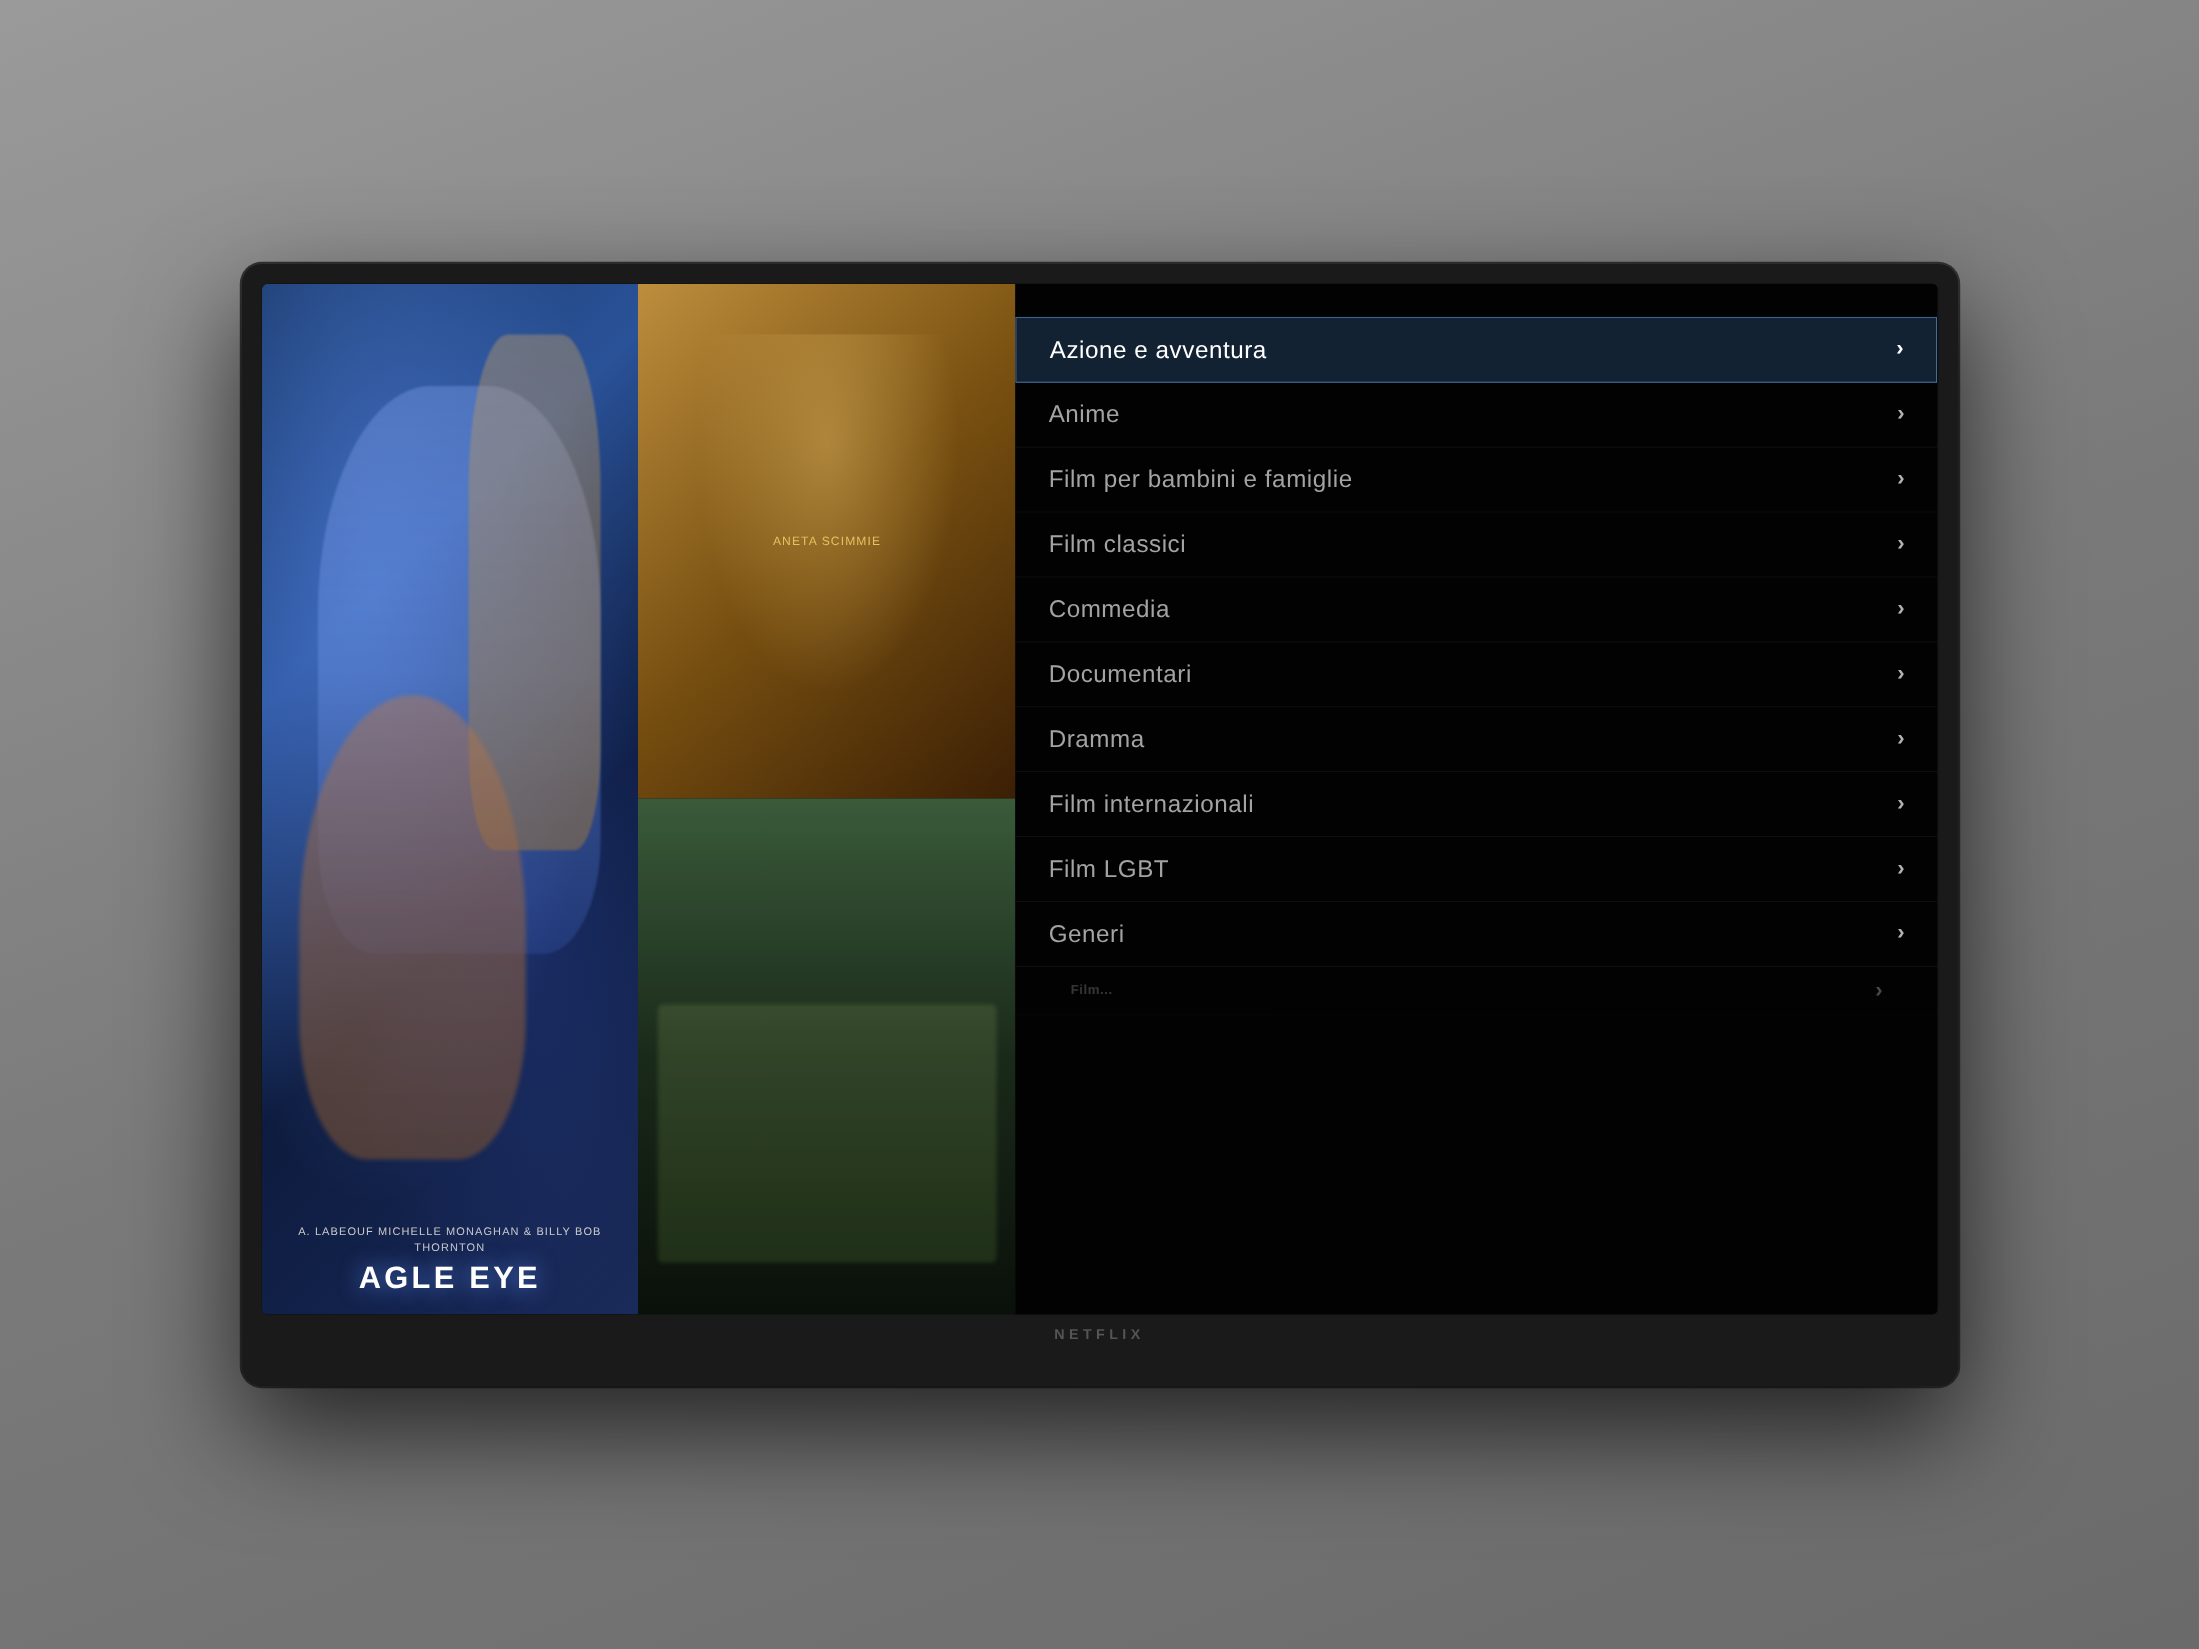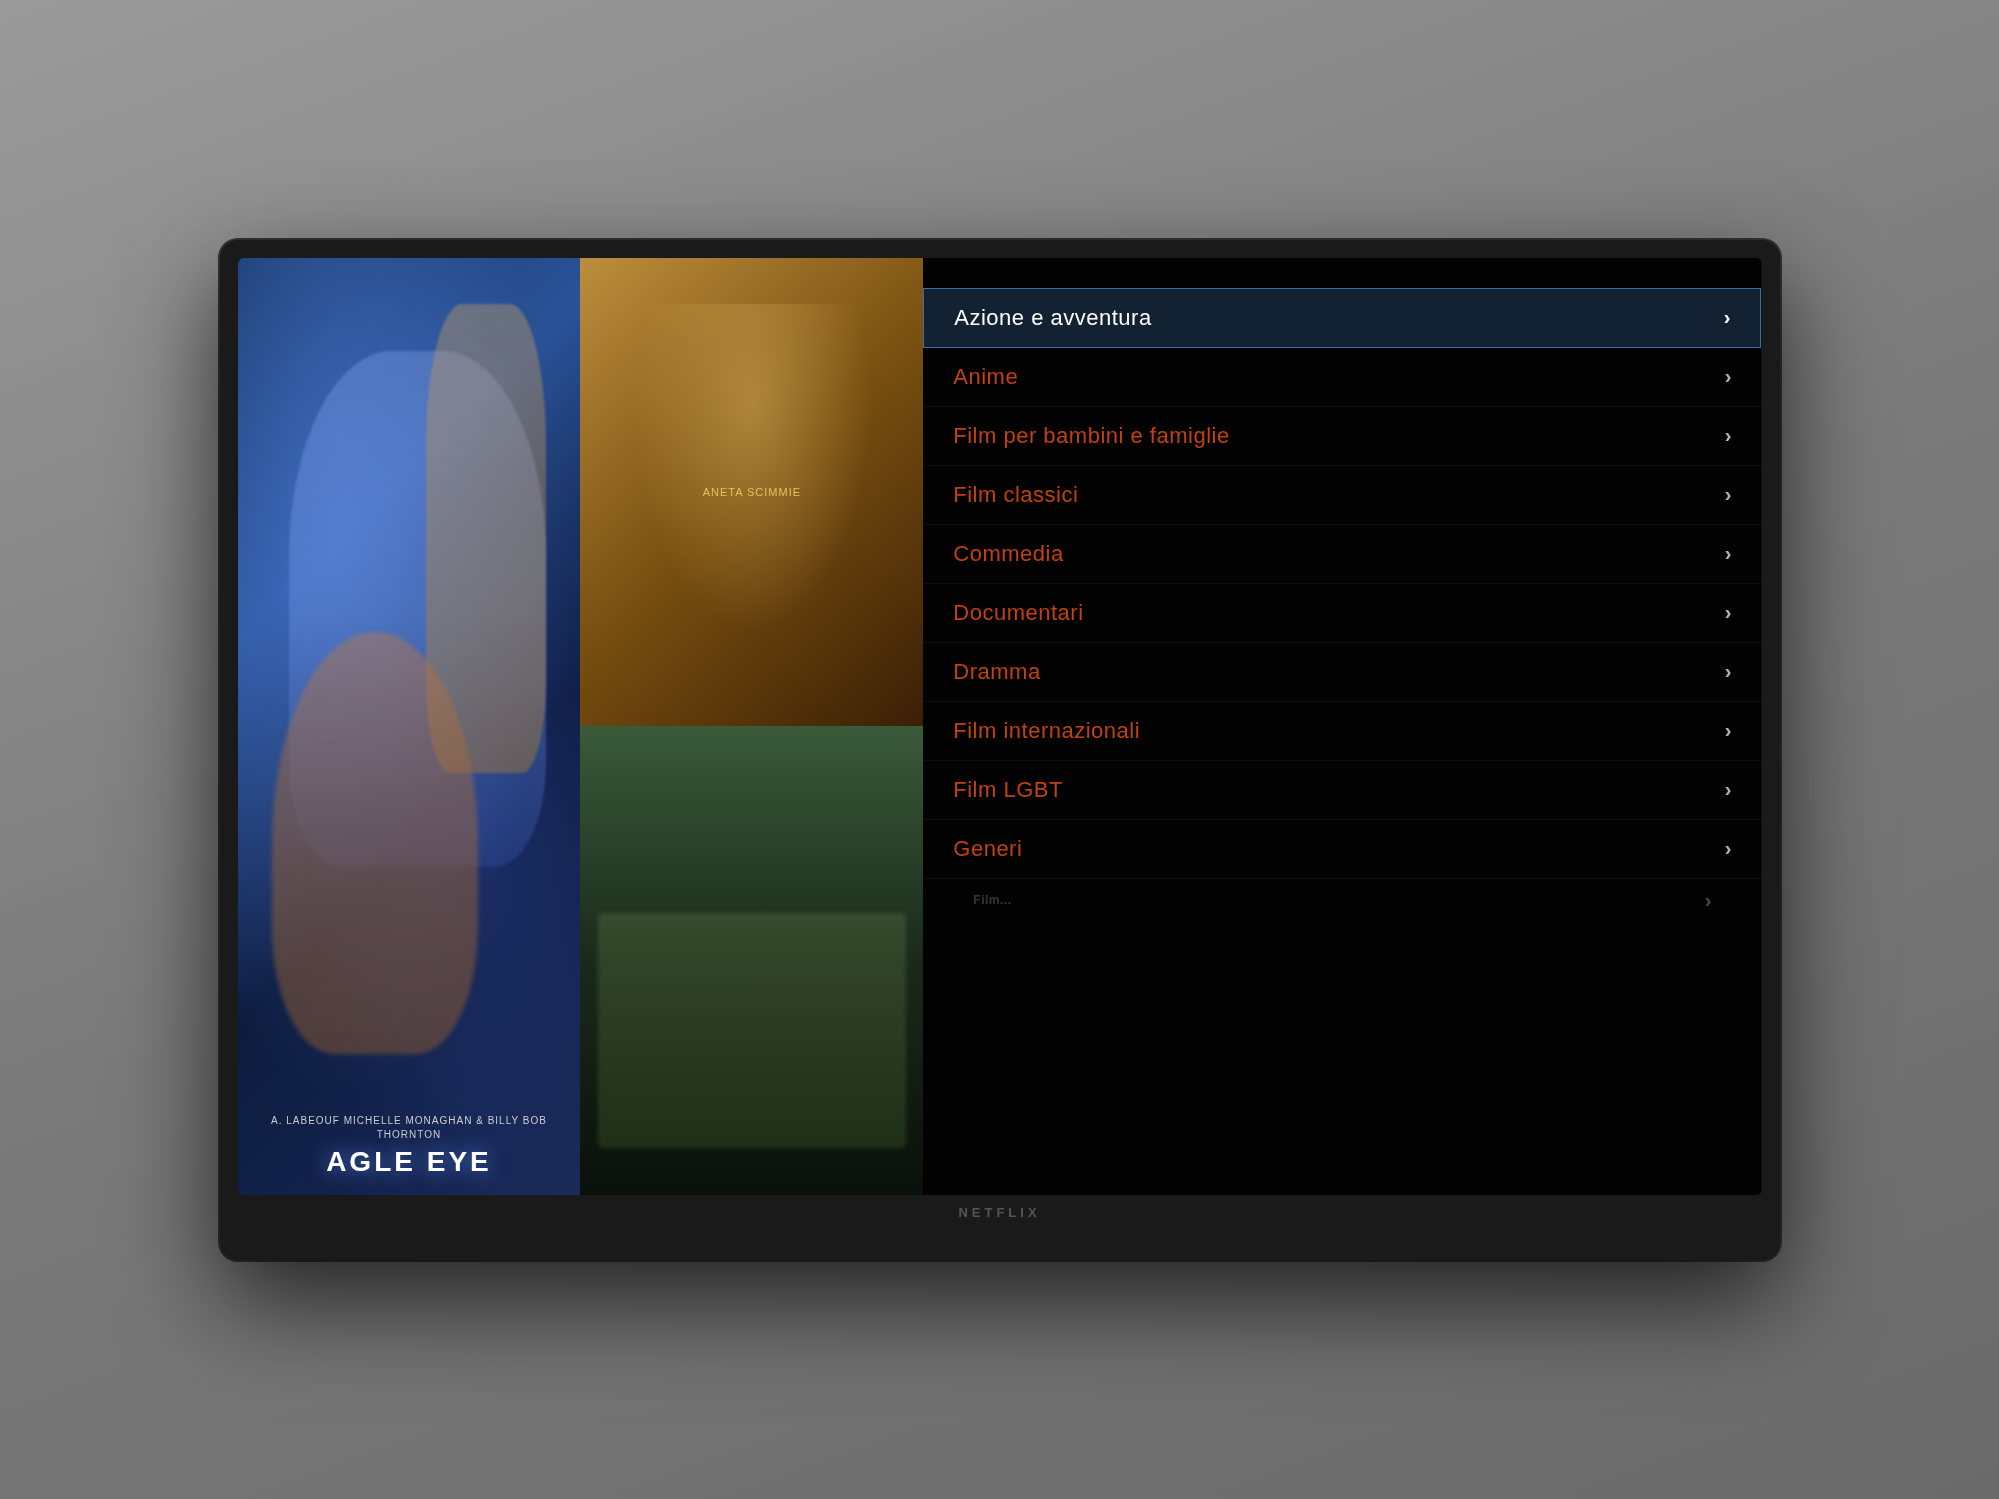--- a/index.html
+++ b/index.html
@@ -238,21 +238,21 @@
       border-bottom: 1px solid rgba(255,255,255,0.05);
       position: relative;
     }
 
     .menu-item.selected {
       background: rgba(70, 130, 200, 0.25);
       border: 1px solid rgba(100, 160, 230, 0.6);
     }
 
     .menu-item-label {
-      color: #c2410c;
+      color: #a3a3a3;
       font-size: 22px;
       font-weight: 300;
       letter-spacing: 0.5px;
     }
 
     .menu-item.selected .menu-item-label {
       color: white;
       font-weight: 400;
     }
 

